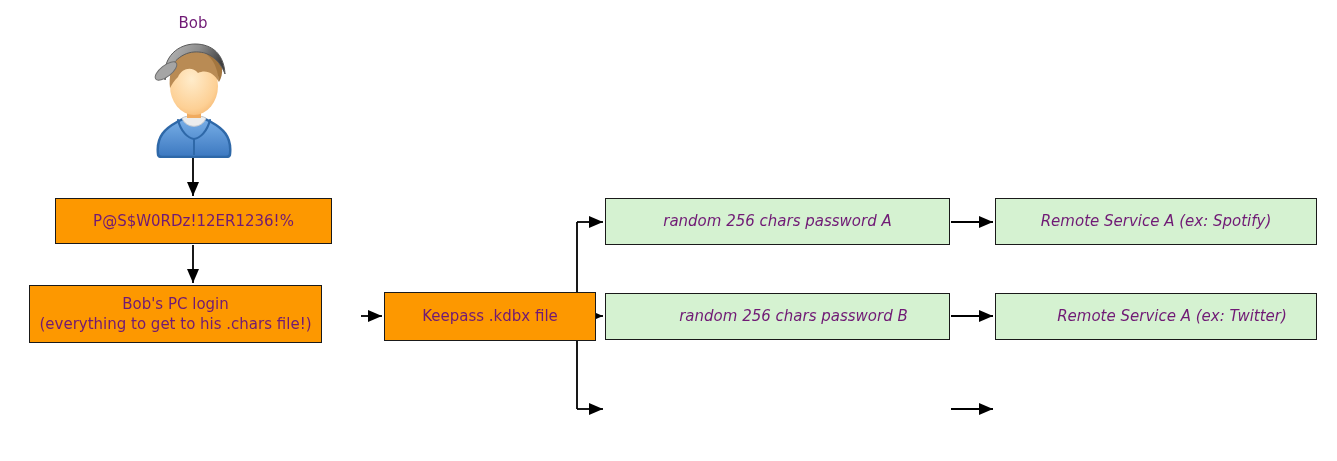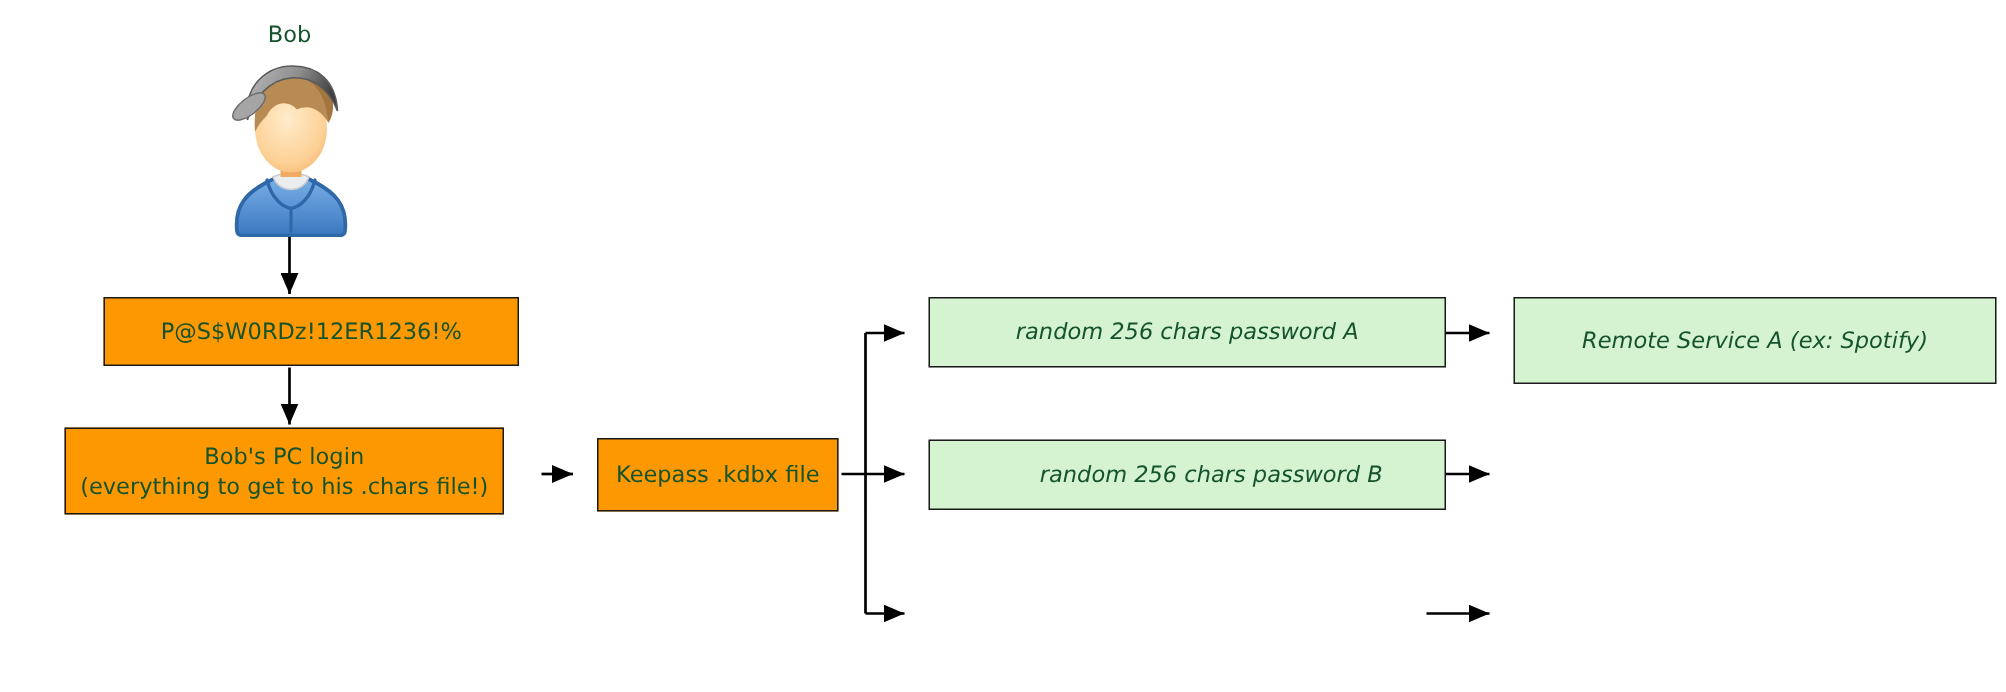--- a/index.html
+++ b/index.html
@@ -7,21 +7,21 @@
     padding: 0;
     background: #ffffff;
     font-family: "DejaVu Sans", "Liberation Sans", sans-serif;
   }
   .canvas {
     position: relative;
     width: 1337px;
     height: 461px;
     background: #ffffff;
     overflow: hidden;
-    color: #14532d;
+    color: #701a75;
   }
   .connectors {
     position: absolute;
     left: 0; top: 0;
     width: 1337px; height: 461px;
     pointer-events: none;
   }
   .connectors .edge {
     stroke: var(--line-color, #000000);
     stroke-width: 1.8;
@@ -35,31 +35,30 @@
     display: flex;
     flex-direction: column;
     align-items: center;
     justify-content: center;
     text-align: center;
     font-size: 15px;
     line-height: 1.35;
     border: 1.6px solid var(--border-color, #1a1a1a);
     box-sizing: border-box;
     white-space: nowrap;
-    margin-left: 14px;
   }
   .node.credential { background: var(--credential-fill, #FD9800); }
   .node.derived    { background: var(--derived-fill, #D5F2D1); font-style: italic; }
 
   .node.master-password { left: 55px;  top: 198px; width: 277px; height: 46px; }
   .node.pc-login        { left: 29px;  top: 285px; width: 293px; height: 58px; }
-  .node.keepass         { left: 384px; top: 292px; width: 161px; height: 49px; }
+  .node.keepass         { left: 384px; top: 292px; width: 212px; height: 49px; }
 
   .node.pw  { left: 605px; width: 345px; height: 47px; }
-  .node.svc { left: 995px; width: 322px; height: 58px; }
+  .node.svc { left: 995px; width: 322px; height: 47px; }
   .row-a { top: 198px; }
   .row-b { top: 293px; padding-left: 32px; }
   .row-c { top: 386px; }
 
   .person-label {
     position: absolute;
     left: 133px; top: 14px;
     width: 120px;
     text-align: center;
     font-size: 15px;
@@ -152,15 +151,18 @@
   <div class="node derived pw row-a">
     <span>random 256 chars password A</span>
   </div>
   <div class="node derived svc row-a">
     <span>Remote Service A (ex: Spotify)</span>
   </div>
 
   <div class="node derived pw row-b">
     <span>random 256 chars password B</span>
   </div>
+  <div class="node derived svc row-b">
+    <span>Remote Service A (ex: Twitter)</span>
+  </div>
 
 
 </div>
 
 </body></html>

